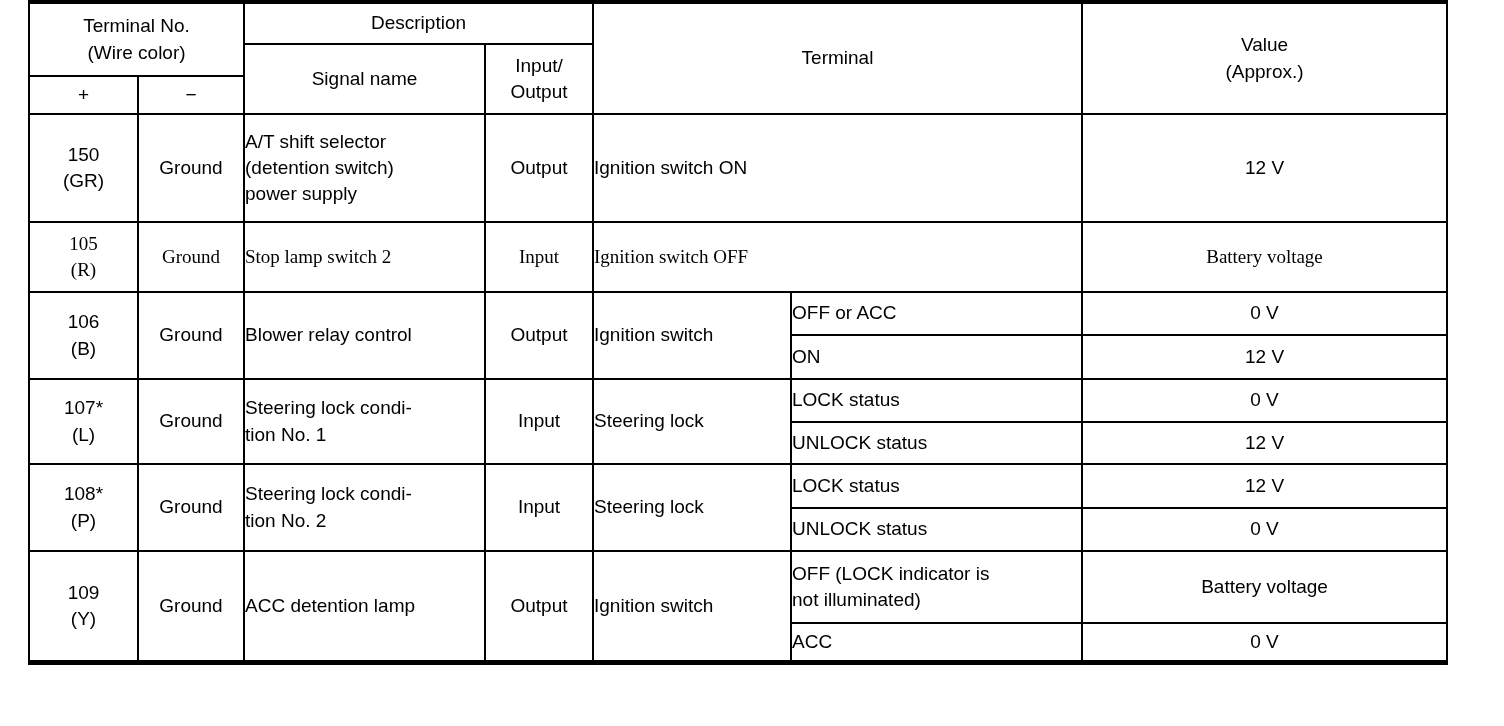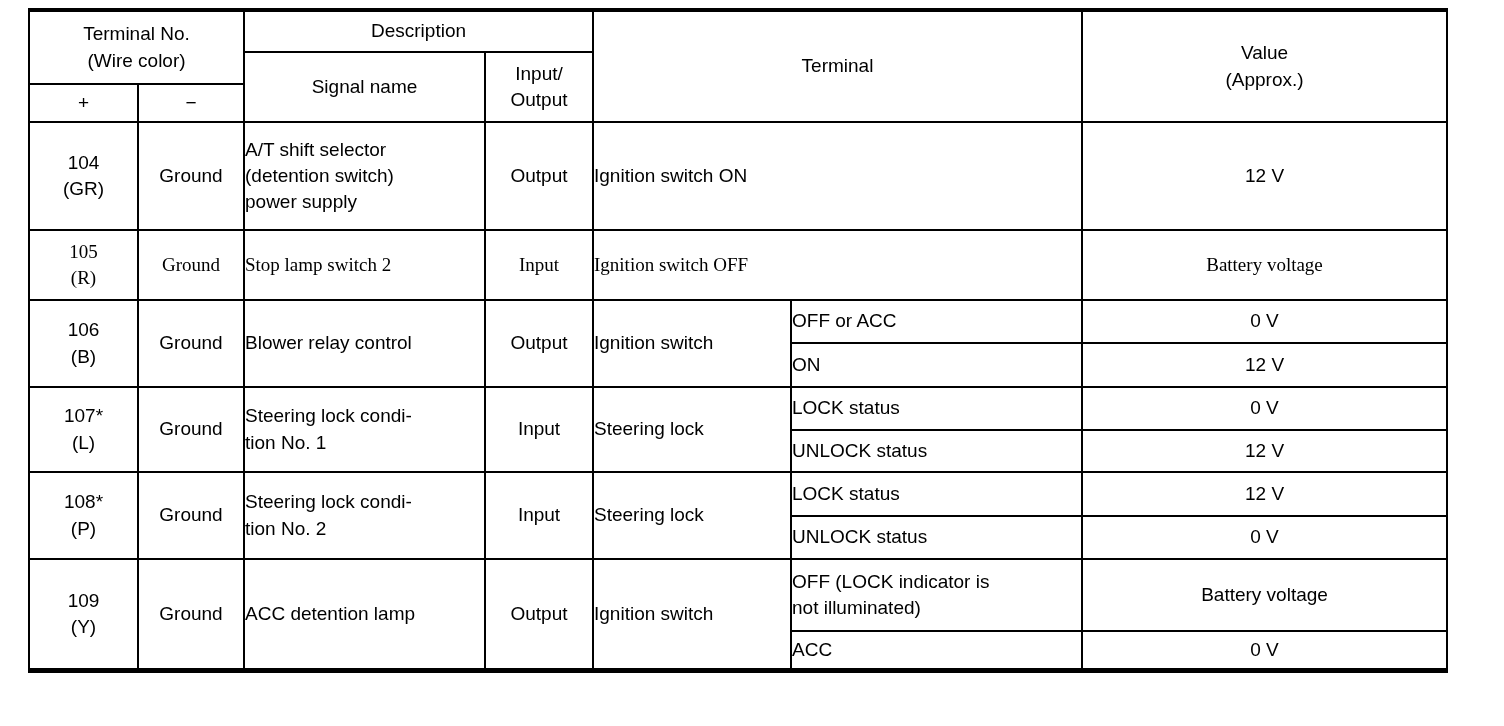--- a/index.html
+++ b/index.html
@@ -6,21 +6,21 @@
     margin: 0;
     padding: 0;
     background: #ffffff;
     font-family: "Liberation Sans", "DejaVu Sans", sans-serif;
     color: #000000;
   }
   .page {
     width: 1504px;
     height: 726px;
     box-sizing: border-box;
-    padding: 8px 58px 0 28px;
+    padding: 0 58px 0 28px;
     background: #ffffff;
   }
   table.spec {
     border-collapse: collapse;
     table-layout: fixed;
     width: 1418px;
     border-top: 4px solid #000;
     border-bottom: 5px solid #000;
   }
   table.spec th, table.spec td {
@@ -87,21 +87,21 @@
       <th class="c" rowspan="2">Signal name</th>
       <th class="c" rowspan="2">Input/
 Output</th>
     </tr>
     <tr class="hC">
       <th class="c edge-l">+</th>
       <th class="c">−</th>
     </tr>
 
     <tr class="r1">
-      <td class="c edge-l">104
+      <td class="c edge-l">150
 (GR)</td>
       <td class="c">Ground</td>
       <td class="l">A/T shift selector
 (detention switch)
 power supply</td>
       <td class="c">Output</td>
       <td class="l" colspan="2">Ignition switch ON</td>
       <td class="c edge-r">12 V</td>
     </tr>
 

